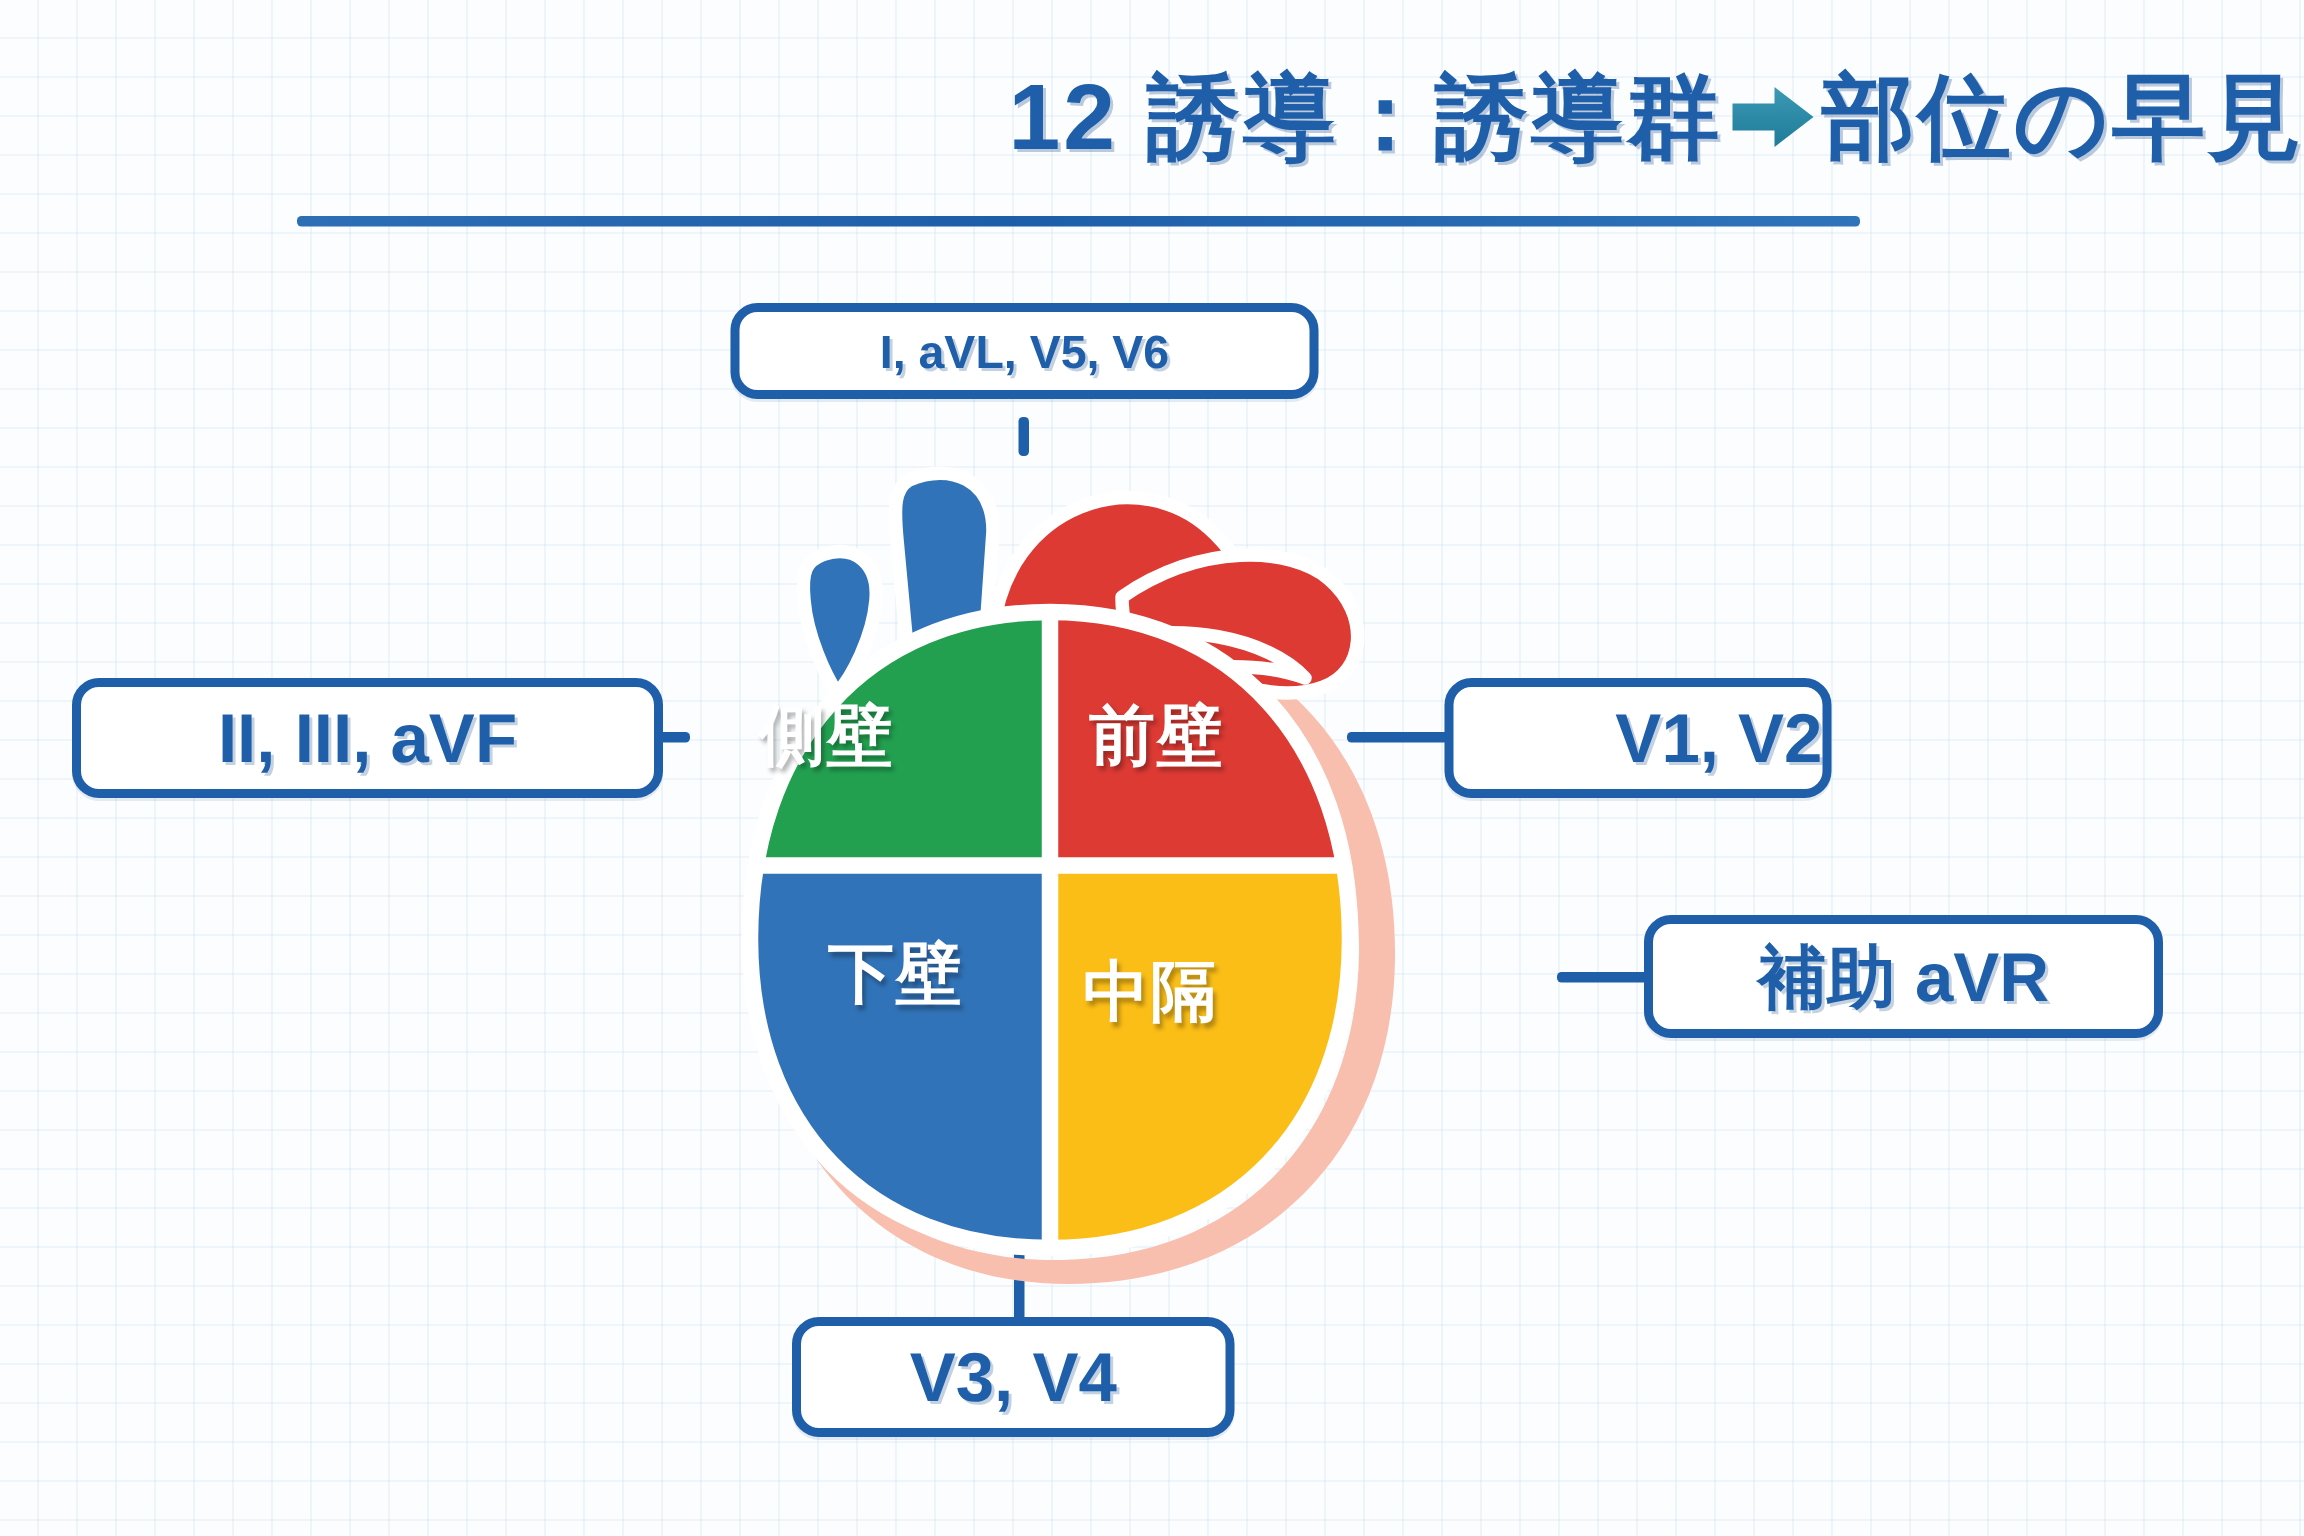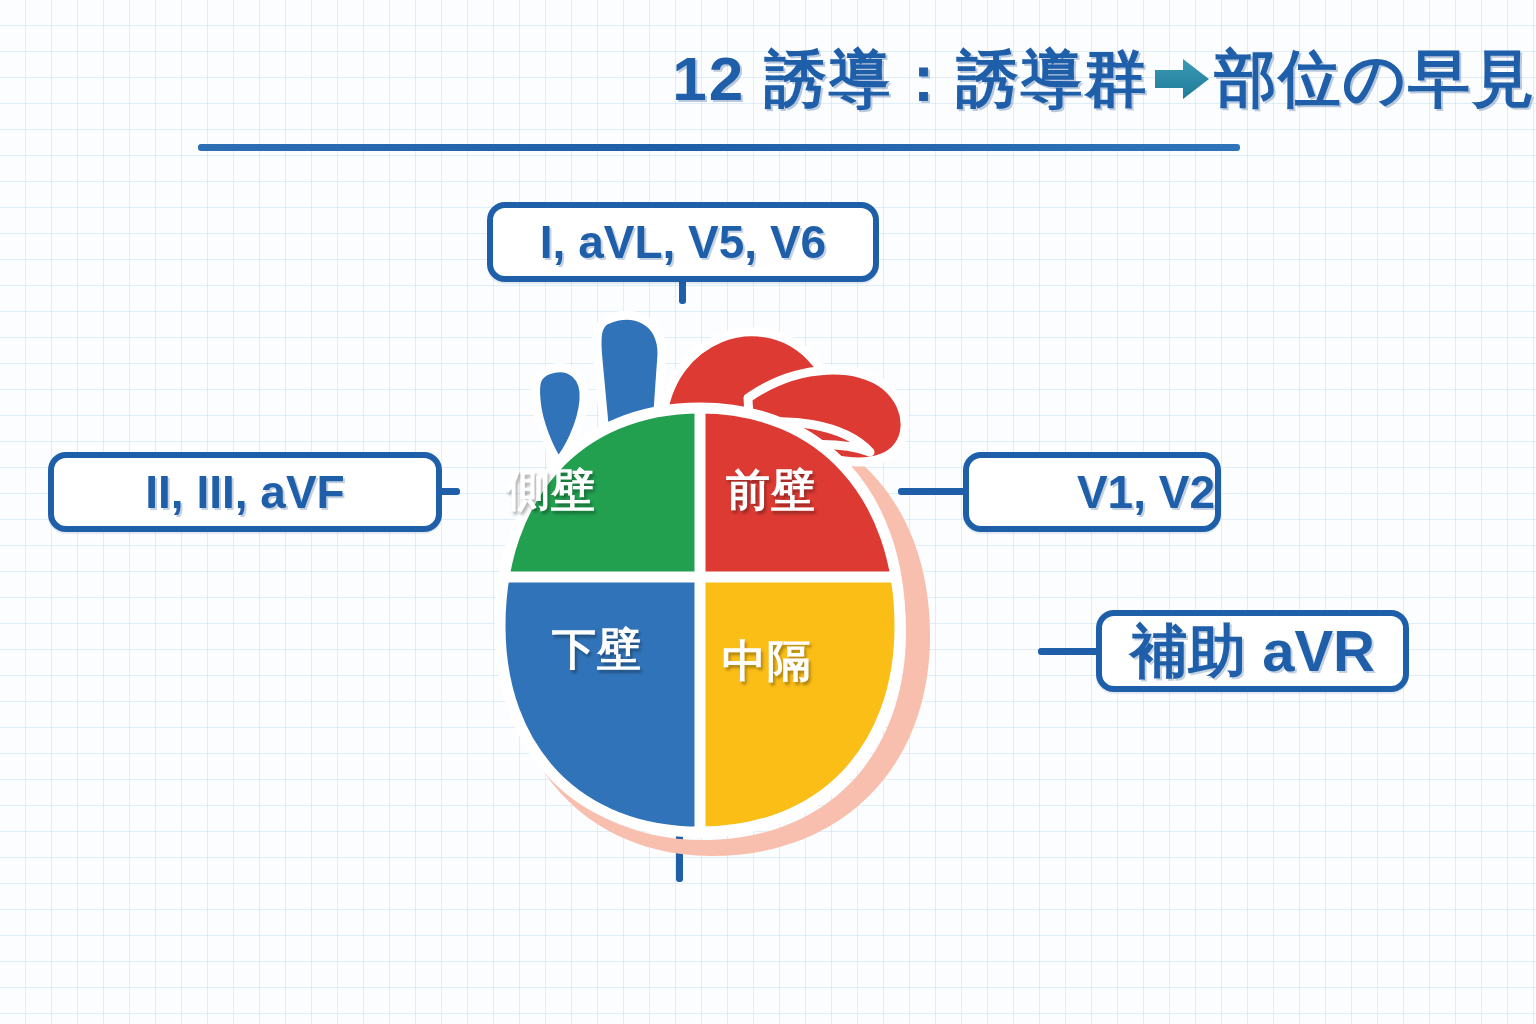--- a/index.html
+++ b/index.html
@@ -86,24 +86,24 @@
     color:#1f5faa;
     font-weight:bold;
     white-space:nowrap;
     box-shadow:0 2px 0 rgba(20,70,130,0.10);
   }
   .callout span {
     text-shadow:2px 2px 0 rgba(20,70,130,0.25);
     line-height:1;
   }
 
-  #callout-top      { left:487px; top:202px; width:392px; height:80px; font-size:46px; }
+  #callout-top      { left:487px; top:202px; width:392px; height:64px; font-size:31px; }
   #callout-left     { left:48px;  top:452px; width:394px; height:80px; font-size:46px; }
   #callout-right    { left:963px; top:452px; width:258px; height:80px; font-size:46px;justify-content:flex-end; }
-  #callout-avr      { left:1096px;top:610px; width:313px; height:82px; font-size:58px; }
+  #callout-avr      { left:1096px;top:610px; width:346px; height:82px; font-size:46px; }
   #callout-bottom   { left:528px; top:878px; width:295px; height:80px; font-size:46px; }
 
   
   .connector {
     position:absolute;
     background:#1f5faa;
   }
   .connector.horiz { height:7px; border-radius:3px; }
   .connector.vert  { width:7px;  border-radius:3px; }
 
@@ -204,14 +204,17 @@
   </div>
 
   <div class="callout" id="callout-right">
     <span>V1, V2</span>
   </div>
 
   <div class="callout" id="callout-avr">
     <span>補助 aVR</span>
   </div>
 
+  <div class="callout" id="callout-bottom">
+    <span>V3, V4</span>
+  </div>
 
 </div>
 
 </body></html>

